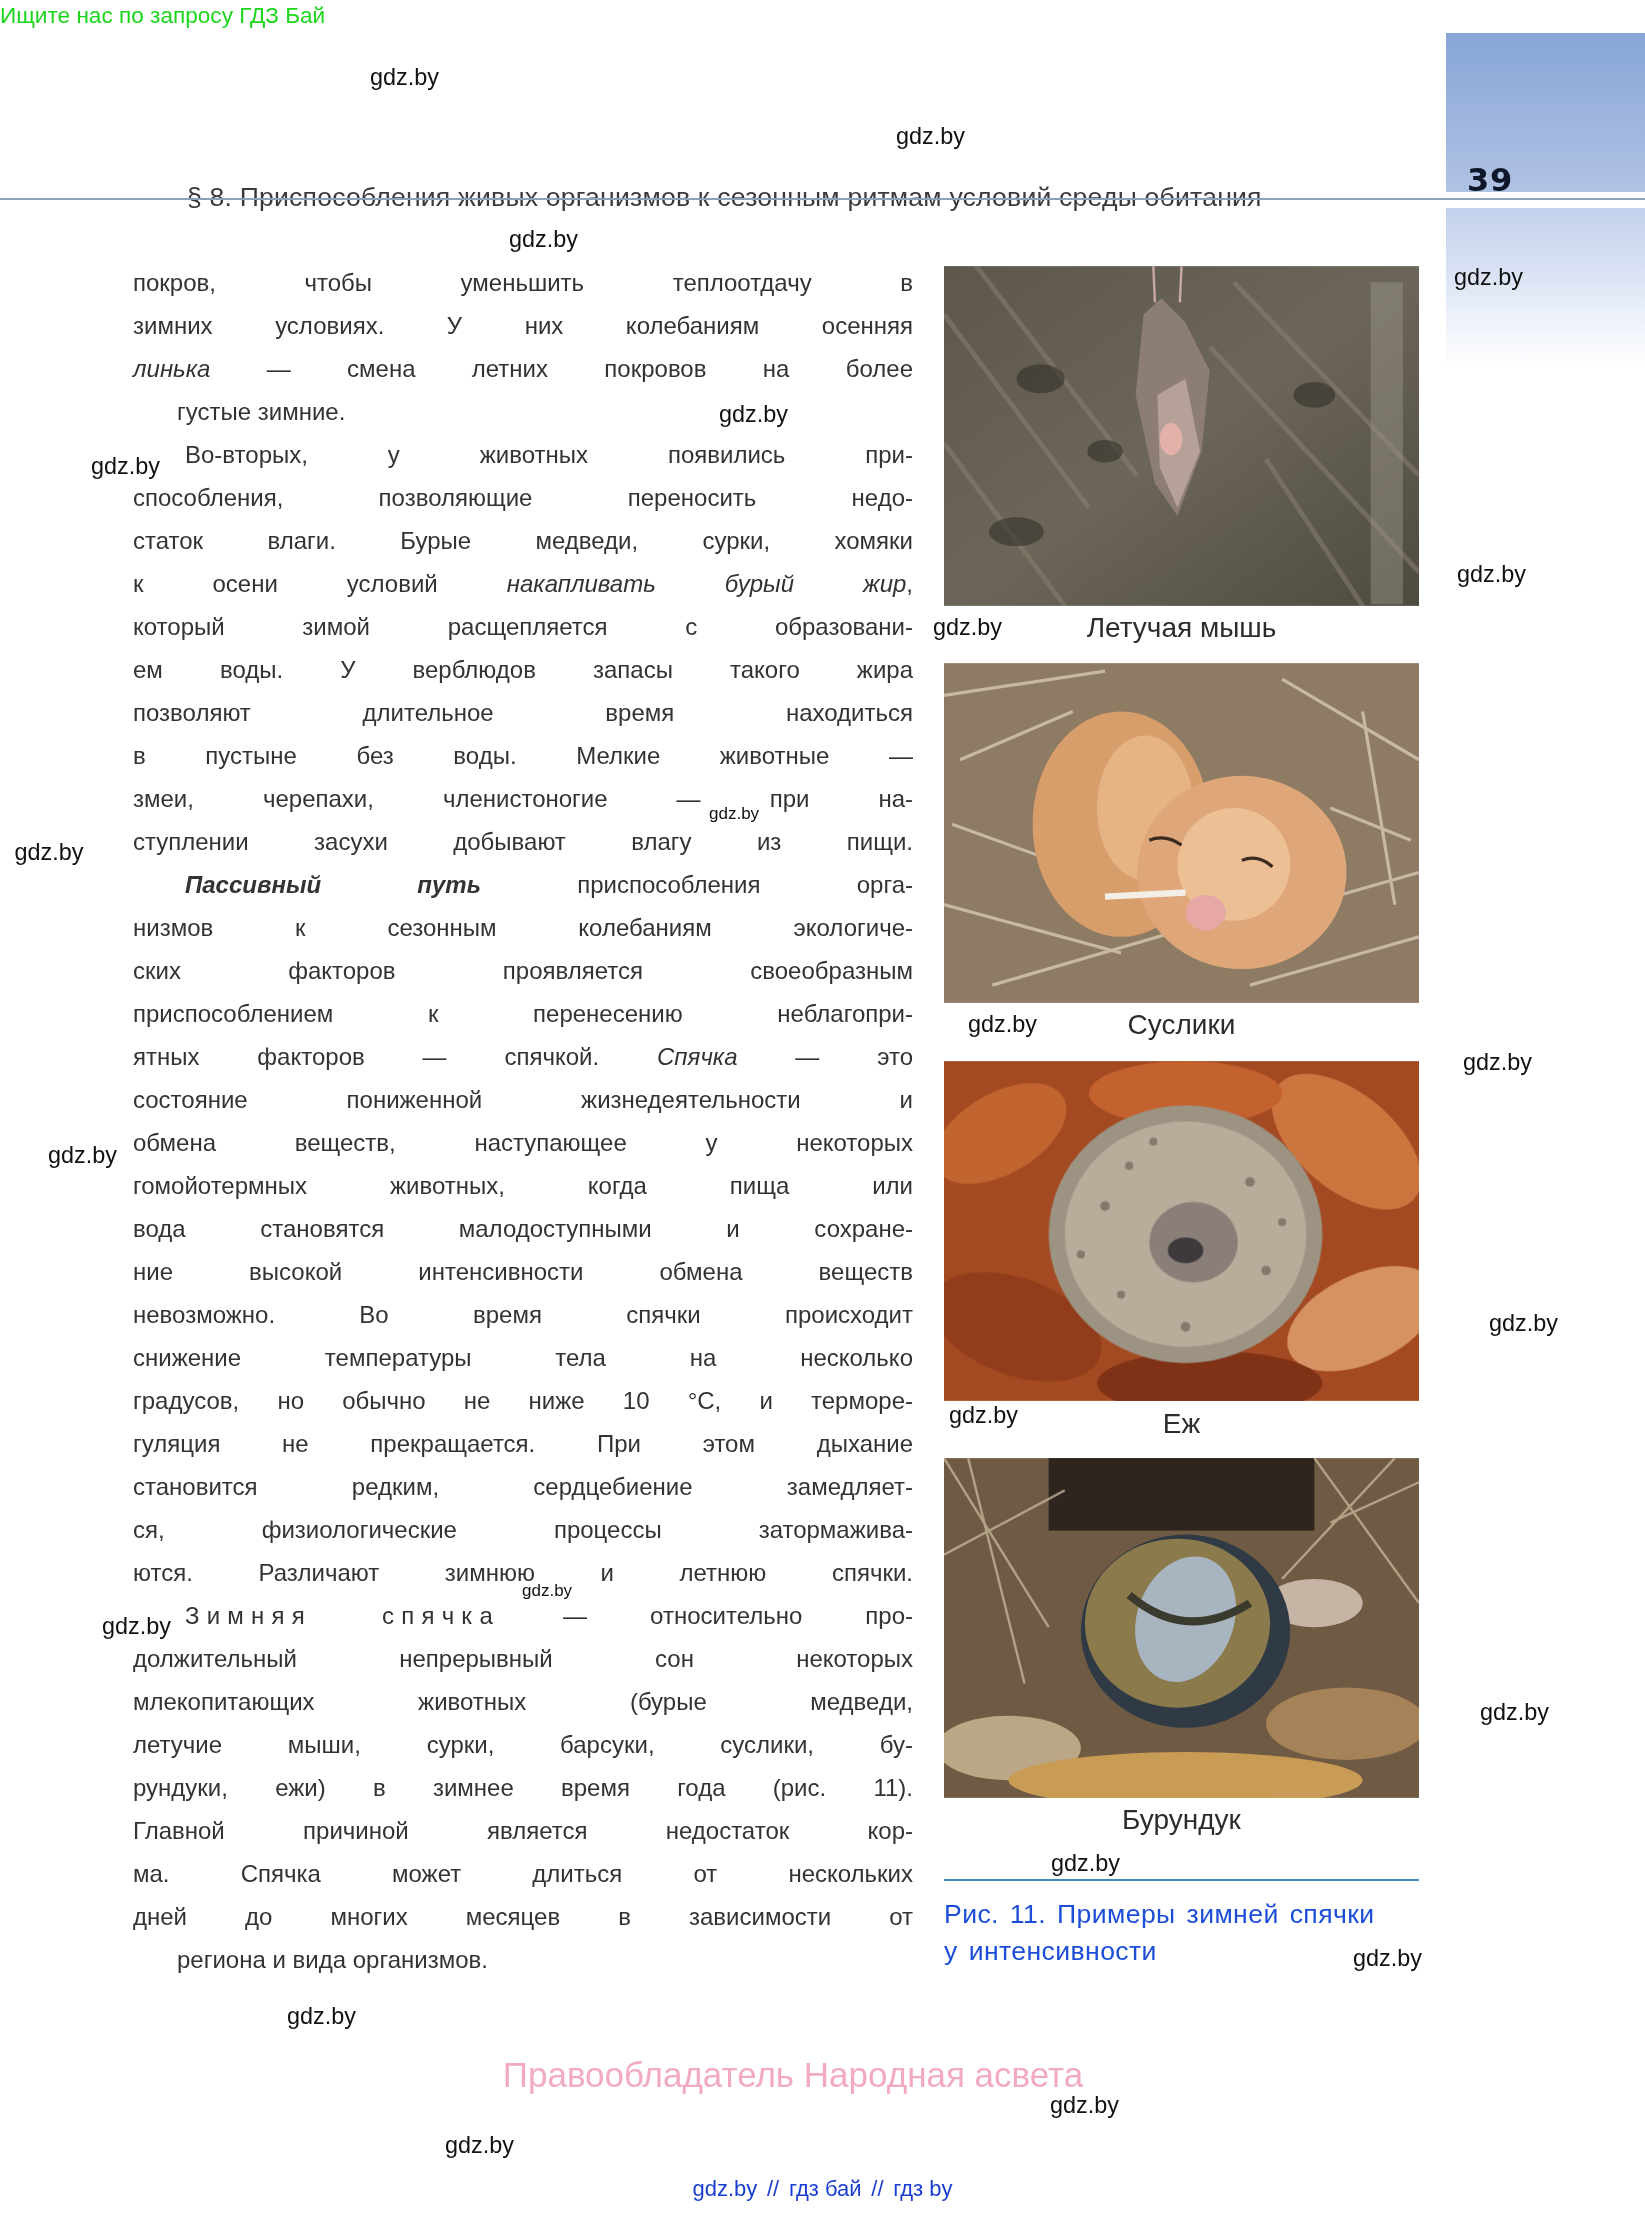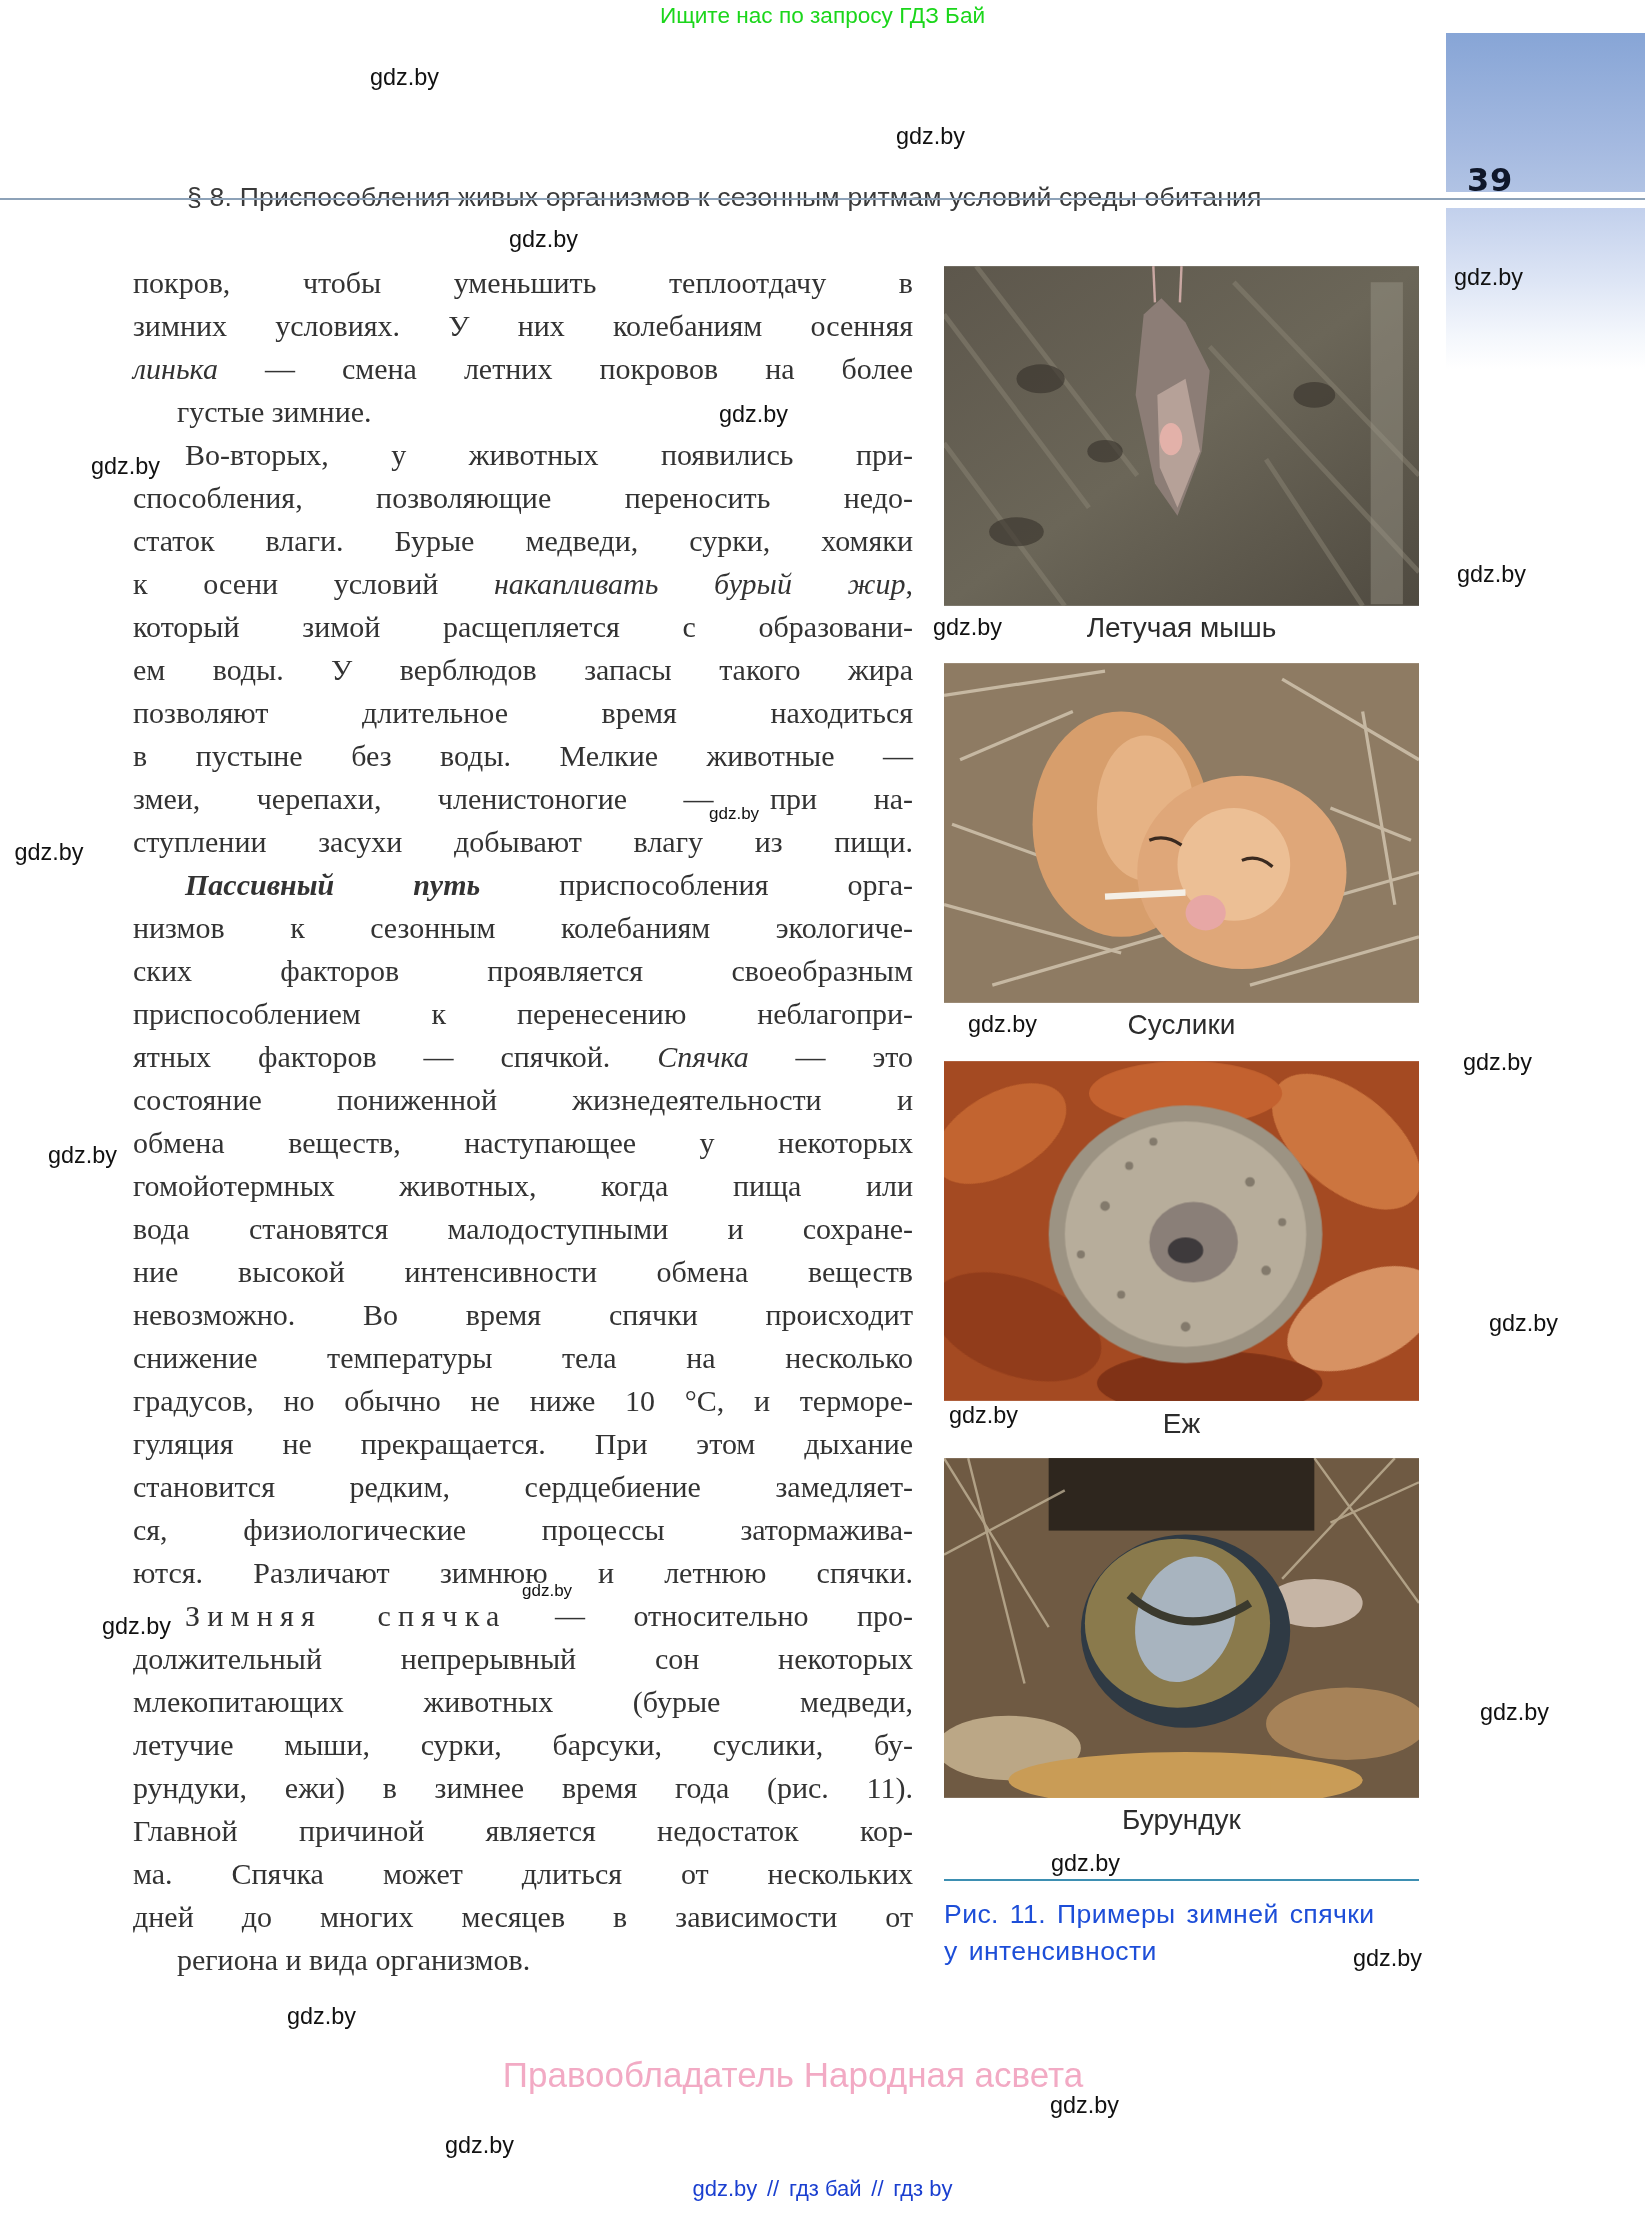--- a/index.html
+++ b/index.html
@@ -2,21 +2,21 @@
 <html style="font-size:13px"><head>
 <meta charset="utf-8">
 <style>
   html, body { margin: 0; padding: 0; }
   body {
     width: 1645px; height: 2216px; position: relative; overflow: hidden;
     background: #ffffff; color: #333333;
   }
   .abs { position: absolute; }
   .banner {
-    left: 0; width: 1645px; top: 3.2px; text-align: center;
+    left: 0; width: 1645px; top: 3.2px; 
     font-family: "Liberation Sans", sans-serif; font-size: 22.6px; color: #1bd61b;
   }
   .tab-top {
     left: 1446px; top: 33px; width: 200px; height: 159px;
     background: linear-gradient(to bottom, #87a5d6 0%, #a4b9e0 70%, #b1c3e4 100%);
   }
   .tab-bottom {
     left: 1446px; top: 208px; width: 200px; height: 161px;
     background: linear-gradient(to bottom, #c2d0ec 0%, #dde5f5 45%, #f4f7fc 80%, #ffffff 100%);
   }
@@ -26,21 +26,21 @@
   }
   .header-rule {
     left: 0; top: 198px; width: 1645px; height: 2.4px; background: #8da2b8;
   }
   .running-head {
     left: 187px; top: 182px; font-family: "Liberation Sans", sans-serif;
     font-size: 26.6px; color: #3a3a3a; letter-spacing: 0.2px;
   }
   .body-col {
     left: 133px; top: 261px; width: 780px;
-    font-family: Liberation Serif, serif; font-size: 30px; line-height: 43px; color: #333333;
+    font-family: Liberation Sans, sans-serif; font-size: 24px; line-height: 43px; color: #333333;
   }
   .line {
     display: block; height: 43px; white-space: nowrap;
     text-align: justify; text-align-last: justify;
   }
   .line.last { text-align-last: left; margin-left: 44px; }
   .line.indent { padding-left: 52px; }
   .it { font-style: italic; }
   .bi { font-style: italic; font-weight: bold; }
   .spaced { letter-spacing: 7.2px; }

